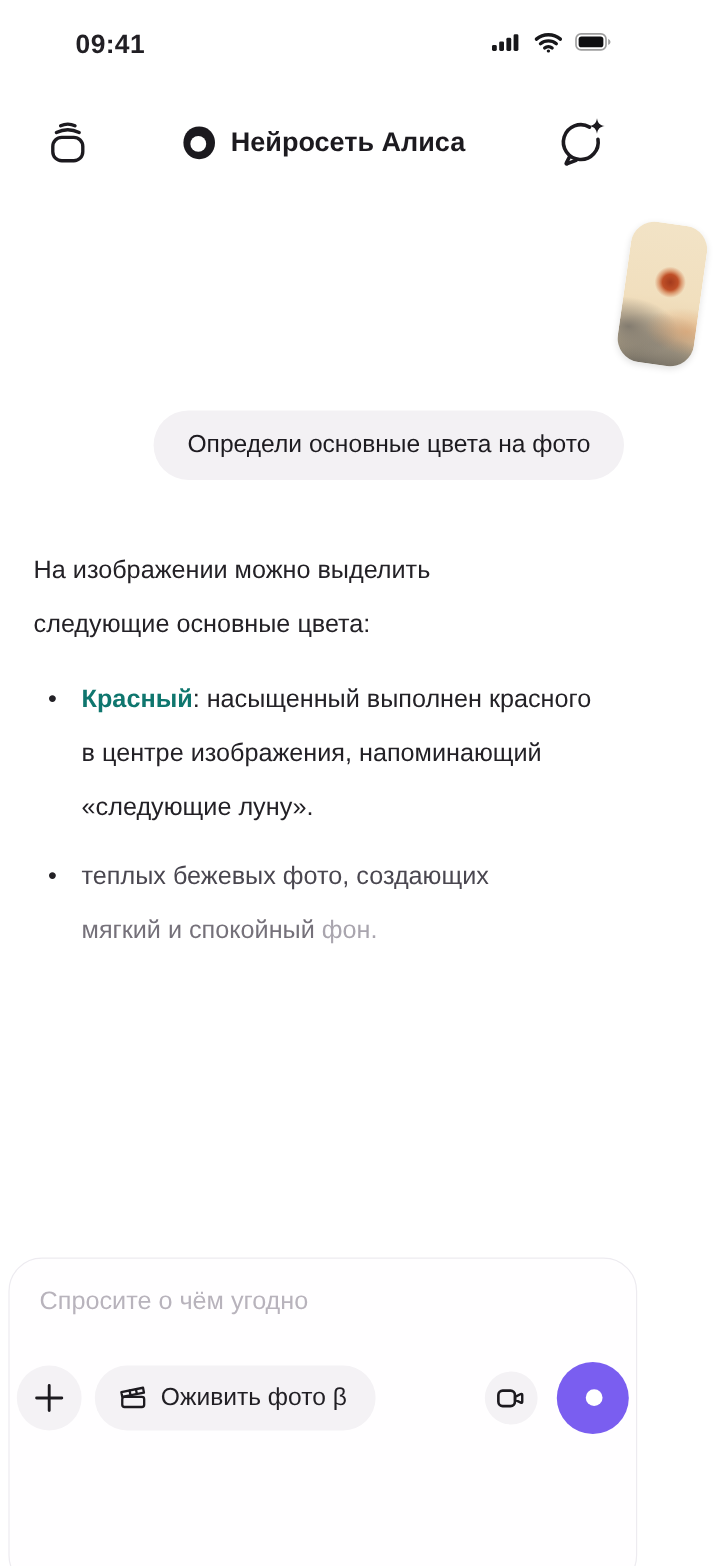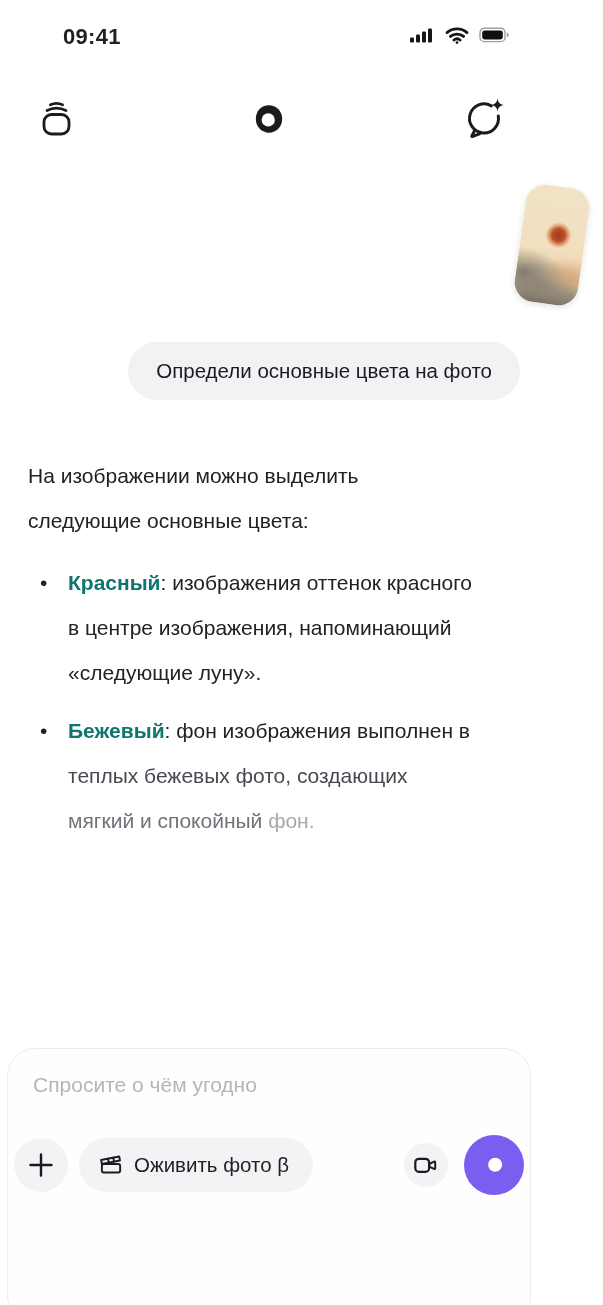--- a/index.html
+++ b/index.html
@@ -110,20 +110,21 @@
         </svg>
       </span>
     </button>
     <div class="hdr-center">
       <span>
         <svg width="32" height="32" viewBox="0 0 34 34">
           <path d="M17 2.5 C8.6 2.5 3 8.8 3 17 C3 25.4 9.3 31.5 17 31.5 C24.7 31.5 31 25.4 31 17 C31 10.7 27.5 5.5 22.2 3.4 C20.5 2.8 18.8 2.5 17 2.5 Z" fill="#1b191e"></path>
           <circle cx="16.2" cy="18" r="7" fill="#ffffff"></circle>
         </svg>
       </span>
+      <span class="hdr-title">Нейросеть Алиса</span>
     </div>
     <button class="hdr-btn right">
       <span>
         <svg width="46" height="46" viewBox="0 0 46 46">
           <path d="M30.3 10.9 A14.5 14.5 0 1 0 37.3 21" fill="none" stroke="#1c1a1f" stroke-width="3" stroke-linecap="round"></path>
           <path d="M13.8 35.3 L11 40.6 Q10.3 41.9 11.8 41.4 L19 38.6" fill="none" stroke="#1c1a1f" stroke-width="3" stroke-linecap="round" stroke-linejoin="round"></path>
           <path d="M36.5 3.5 C37.2 7.6 38.9 9.3 43 10 C38.9 10.7 37.2 12.4 36.5 16.5 C35.8 12.4 34.1 10.7 30 10 C34.1 9.3 35.8 7.6 36.5 3.5 Z" fill="#1c1a1f"></path>
         </svg>
       </span>
     </button>
@@ -138,30 +139,29 @@
   <div class="assistant">
     <p class="intro">
       <span>На изображении можно выделить</span>
       <span>следующие основные цвета:</span>
     </p>
     <div class="a-list">
 
       <div class="li">
         <span class="li-dot">•</span>
         <p class="li-text">
-          <span class="blk"><b>Красный</b><span>: изображения оттенок красного</span></span>
+          <span class="blk"><b>Красный</b><span>: насыщенный выполнен красного</span></span>
           <span class="blk">в центре изображения, напоминающий</span>
           <span class="blk">«следующие луну».</span>
         </p>
       </div>
 
       <div class="li">
         <span class="li-dot">•</span>
         <p class="li-text">
-          <span class="blk"><b>Бежевый</b><span>: фон изображения выполнен в</span></span>
           <span class="blk fade-mid">теплых бежевых фото, создающих</span>
           <span class="blk"><span class="fade-gray">мягкий и спокойный </span><span class="fade-light">фон.</span></span>
         </p>
       </div>
 
     </div>
   </div>
 
   <div class="composer">
     <input class="composer-input" type="text" placeholder="Спросите о чём угодно" style="">

